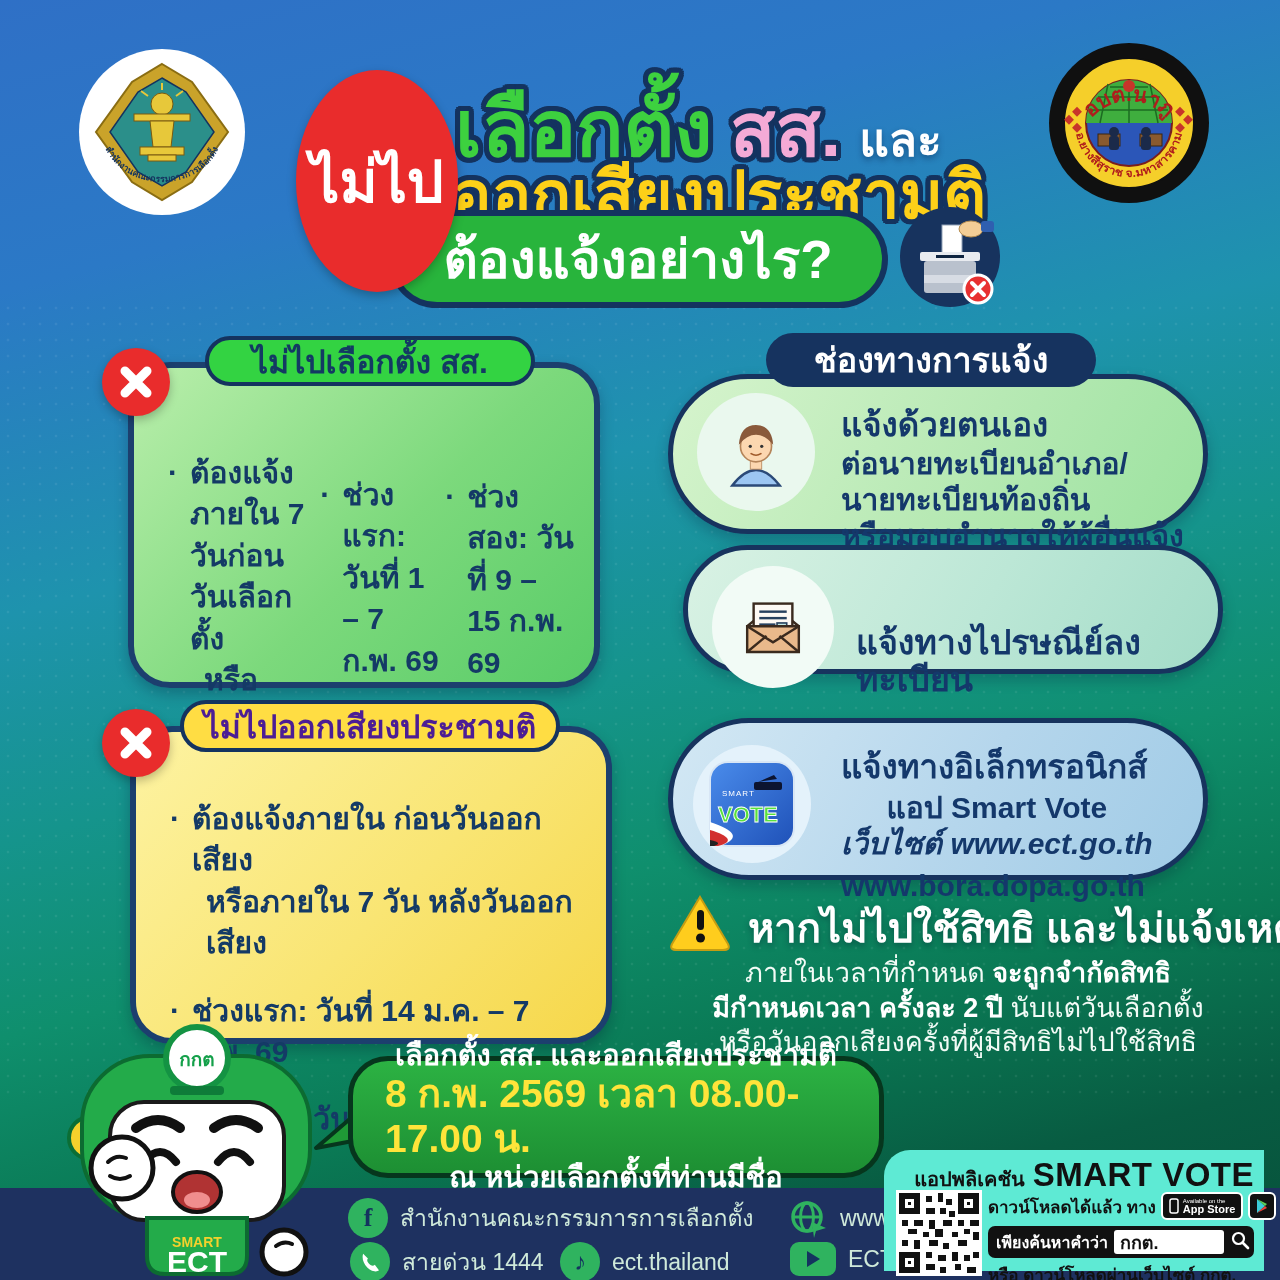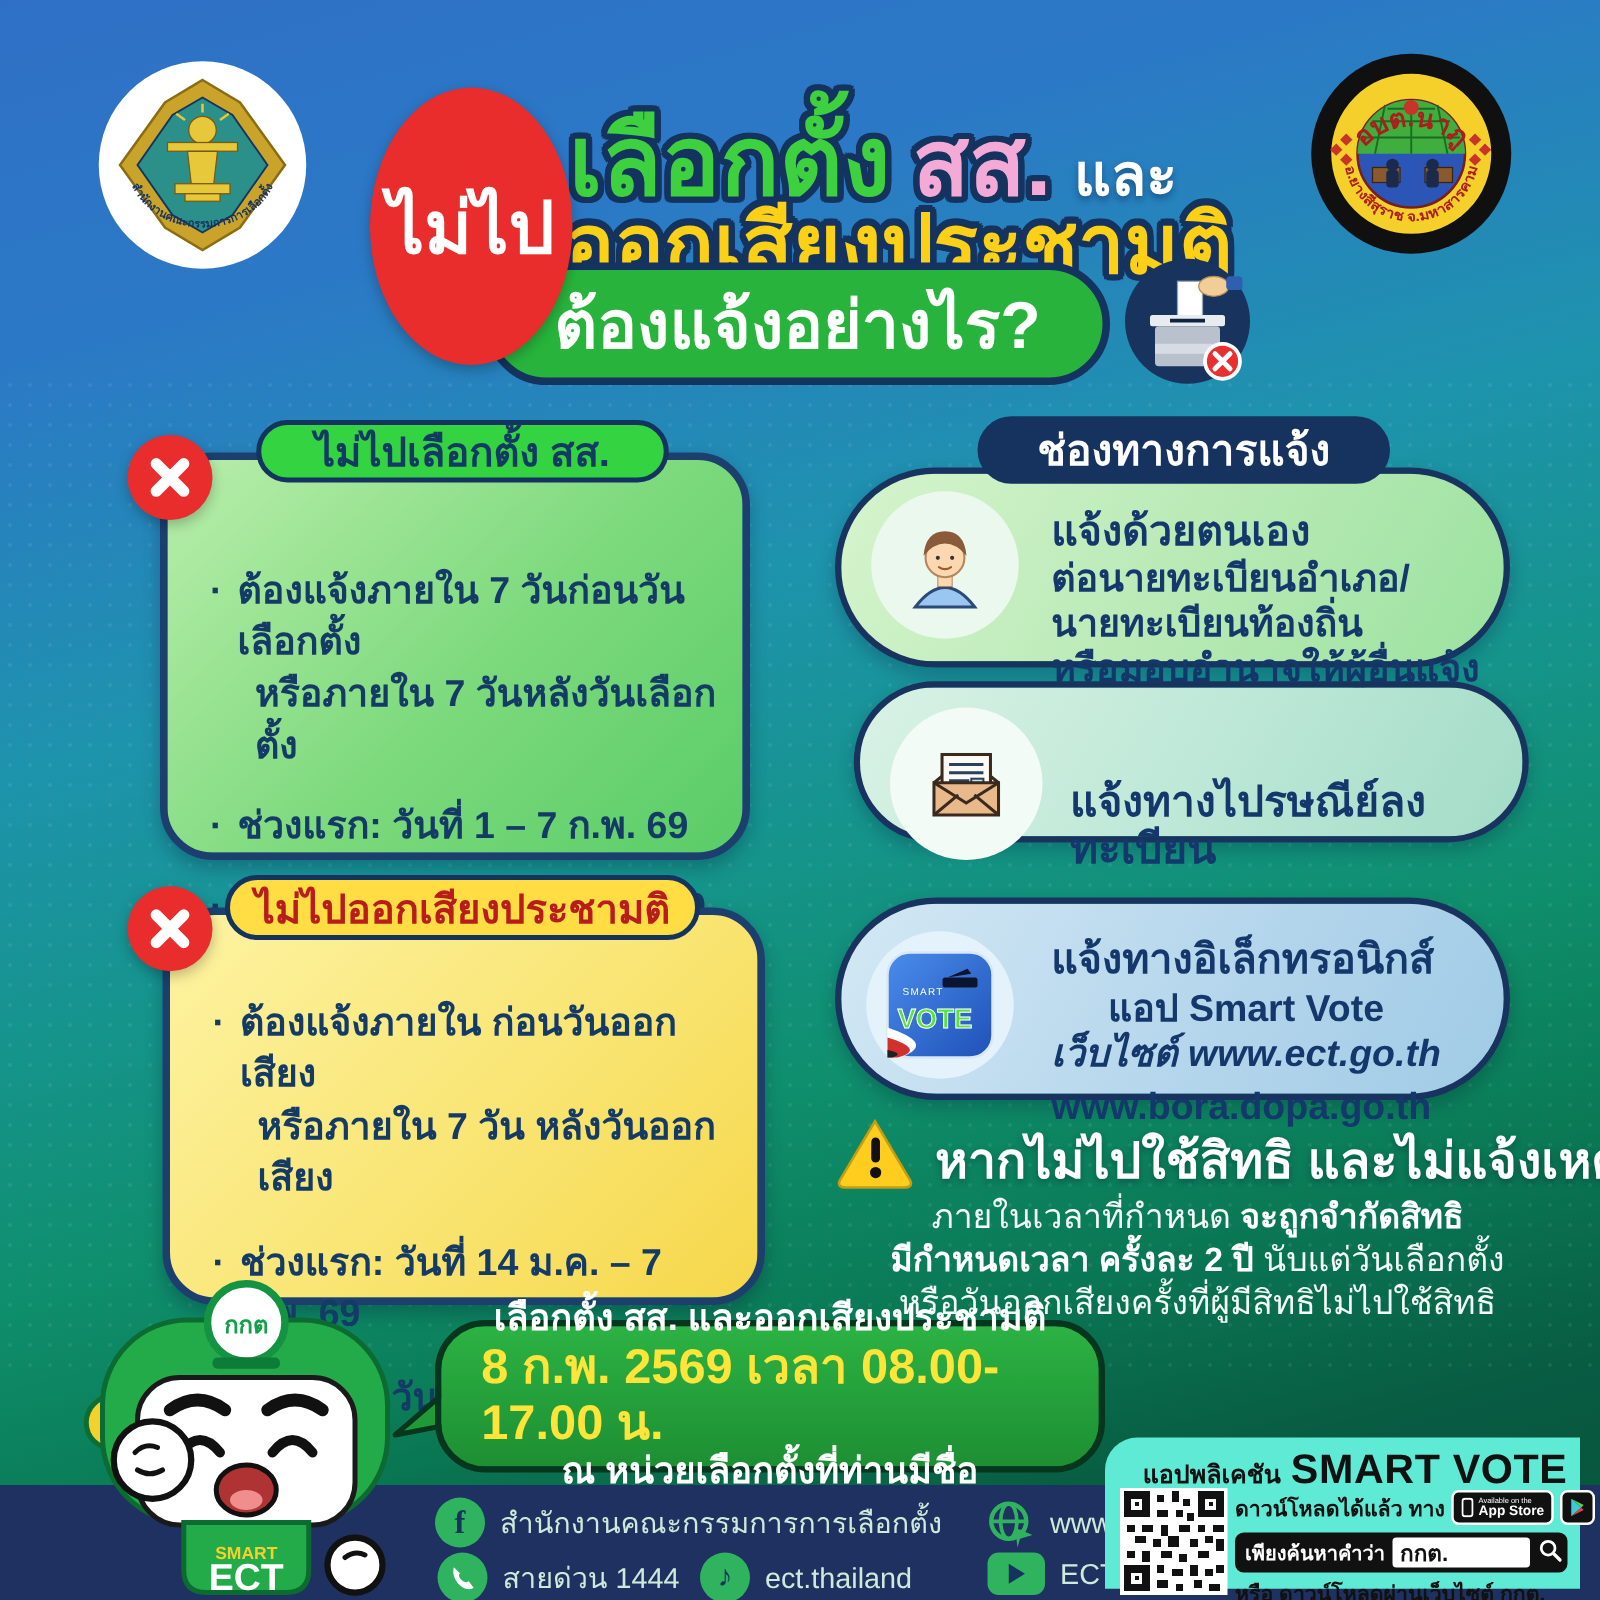--- a/index.html
+++ b/index.html
@@ -123,21 +123,21 @@
     <rect x="22" y="47" width="60" height="9" rx="2" fill="#e8ebf0"></rect>
     <rect x="38" y="50" width="28" height="3" fill="#0e2440"></rect>
     <rect x="26" y="56" width="52" height="32" rx="3" fill="#b9c1cd"></rect>
     <rect x="26" y="70" width="52" height="8" fill="#d7dce4"></rect>
     <circle cx="80" cy="84" r="14" fill="#e83030" stroke="#ffffff" stroke-width="3"></circle>
     <path d="M74,78 l12,12 M86,78 l-12,12" stroke="#ffffff" stroke-width="4" stroke-linecap="round"></path>
   </svg>
 
   <div class="abs card" style="left:128px;top:362px;width:472px;height:326px;
        background:linear-gradient(135deg,#b9eeab 0%,#7cd97c 55%,#59cc68 100%);box-sizing:border-box;">
-    <div style="padding:84px 20px 0 34px;display:flex;flex-direction:column;">
+    <div style="padding:84px 20px 0 34px;display:flex;flex-direction:row;">
       <div class="blt">
         <div>ต้องแจ้งภายใน 7 วันก่อนวันเลือกตั้ง</div>
         <div style="padding-left:14px;">หรือภายใน 7 วันหลังวันเลือกตั้ง</div>
       </div>
       <div class="blt" style="margin-top:22px;">ช่วงแรก: วันที่ 1 – 7 ก.พ. 69</div>
       <div class="blt" style="margin-top:24px;">ช่วงสอง: วันที่ 9 – 15 ก.พ. 69</div>
     </div>
   </div>
   <div class="abs pill" style="left:205px;top:336px;width:330px;height:50px;background:#33d342;border:4px solid #14335f;box-sizing:border-box;z-index:6;">
     <span style="font-size:32px;font-weight:800;color:#133a63;">ไม่ไปเลือกตั้ง สส.</span>
@@ -153,21 +153,21 @@
     <div style="padding:66px 20px 0 34px;display:flex;flex-direction:column;">
       <div class="blt">
         <div>ต้องแจ้งภายใน ก่อนวันออกเสียง</div>
         <div style="padding-left:14px;">หรือภายใน 7 วัน หลังวันออกเสียง</div>
       </div>
       <div class="blt" style="margin-top:26px;">ช่วงแรก: วันที่ 14 ม.ค. – 7 ก.พ. 69</div>
       <div class="blt" style="margin-top:26px;">ช่วงสอง: วันที่ 9 – 15 ก.พ. 69</div>
     </div>
   </div>
   <div class="abs pill" style="left:180px;top:700px;width:380px;height:52px;background:#ffdd43;border:4px solid #14335f;box-sizing:border-box;z-index:6;">
-    <span style="font-size:32px;font-weight:800;color:#b91c1c;">ไม่ไปออกเสียงประชามติ</span>
+    <span style="font-size:32px;font-weight:800;color:#4c1d95;">ไม่ไปออกเสียงประชามติ</span>
   </div>
   <div class="abs redbadge" style="left:102px;top:709px;width:68px;height:68px;z-index:7;">
     <svg width="34" height="34" viewBox="0 0 34 34">
         <path d="M6,6 L28,28 M28,6 L6,28" stroke="#fff" stroke-width="9" stroke-linecap="round"></path>
       </svg>
   </div>
 
   <div class="abs rcard" style="left:668px;top:374px;width:540px;height:160px;
        background:linear-gradient(120deg,#d6f4cd 0%,#b7e9b4 55%,#9be29f 100%);box-sizing:border-box;">
     <div class="iconcircle abs" style="left:24px;top:14px;width:118px;height:118px;background:#eaf8ee;">
@@ -181,21 +181,21 @@
         <path d="M49,57 Q55,61 61,57" stroke="#a05a2a" stroke-width="2" fill="none" stroke-linecap="round"></path>
       </svg>
     </div>
     <div class="abs" style="left:168px;top:16px;">
       <div class="rtitle">แจ้งด้วยตนเอง</div>
       <div class="rline" style="margin-top:4px;">ต่อนายทะเบียนอำเภอ/</div>
       <div class="rline" style="margin-top:2px;">นายทะเบียนท้องถิ่น</div>
       <div class="rline" style="margin-top:2px;">หรือมอบอำนาจให้ผู้อื่นแจ้งแทน</div>
     </div>
   </div>
-  <div class="abs pill" style="left:782px;top:333px;width:330px;height:54px;background:#16335f;z-index:6;text-align:right;">
+  <div class="abs pill" style="left:766px;top:333px;width:330px;height:54px;background:#16335f;z-index:6;text-align:right;">
     <span style="font-size:34px;font-weight:800;color:#ffffff;">ช่องทางการแจ้ง</span>
   </div>
 
   <div class="abs rcard" style="left:683px;top:545px;width:540px;height:129px;
        background:linear-gradient(120deg,#d9f2e4 0%,#bce7d6 55%,#a3dcc8 100%);box-sizing:border-box;">
     <div class="iconcircle abs" style="left:24px;top:16px;width:122px;height:122px;background:#f2fbf6;">
       <svg width="92" height="92" viewBox="0 0 114 114">
         <path d="M25,56 L57,30 L89,56" fill="none" stroke="#3a2a1e" stroke-width="3"></path>
         <rect x="33" y="28" width="48" height="38" fill="#fdf9f4" stroke="#3a2a1e" stroke-width="3"></rect>
         <g stroke="#27415f" stroke-width="3">

